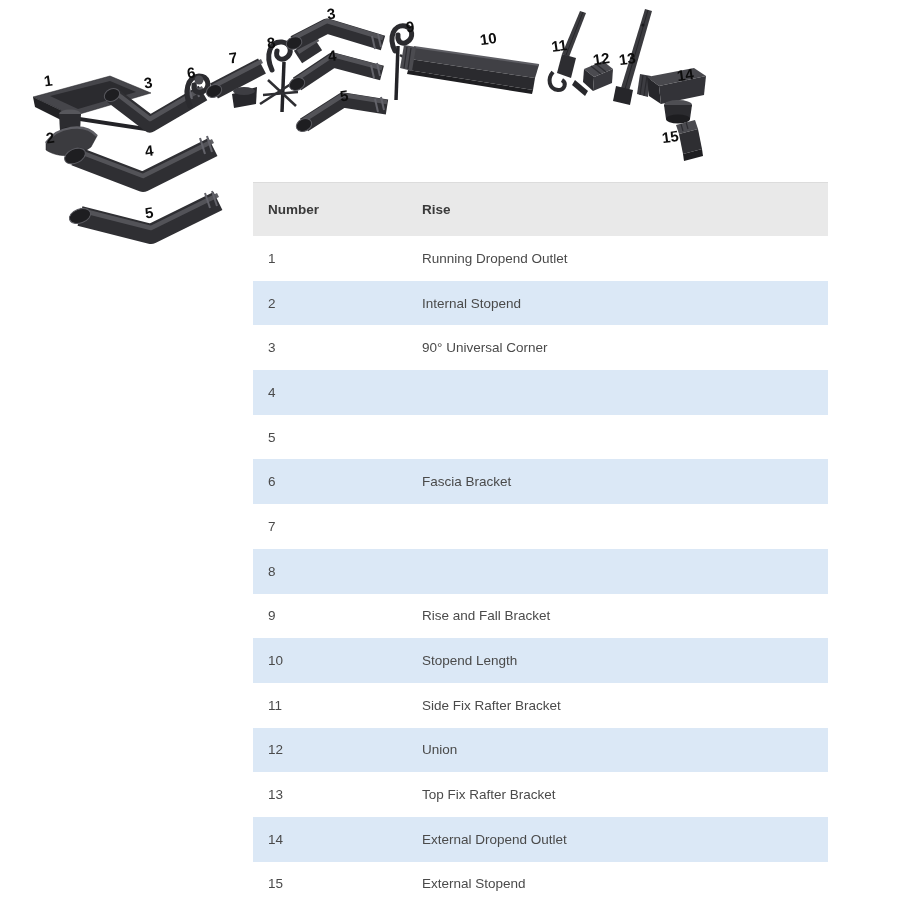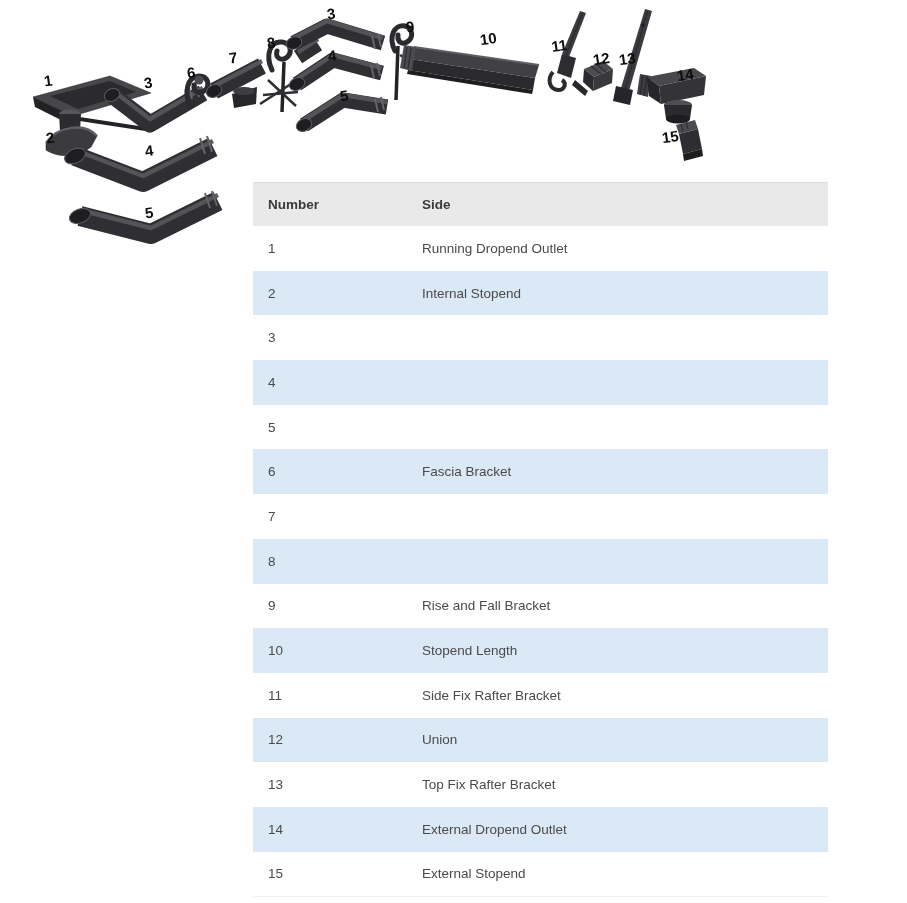--- a/index.html
+++ b/index.html
@@ -19,21 +19,21 @@
   .hook { fill:none; stroke:#2b2b2f; stroke-width:5; stroke-linecap:round; }
   .rod  { stroke:#232327; stroke-width:3.5; }
   .leg  { stroke:#2e2e32; stroke-width:2.5; }
   .open { fill:#1e1e21; stroke:#5a5a60; stroke-width:1; }
   
   .parts-table {
     position:absolute; left:253px; top:182px; width:575px;
     border-top:1px solid #dcdcdc;
   }
   .thead {
-    height:43px; background:#e9e9e9;
+    height:53px; background:#e9e9e9;
     display:flex; align-items:center;
     font-size:13.5px; font-weight:bold; color:#3a3a3a;
   }
   .tbody { border-bottom:1px solid #eef3f9; }
   .trow {
     height:44.7px; display:flex; align-items:center;
     font-size:13.5px; color:#4a4a4a; background:#ffffff;
   }
   .trow:nth-child(even) { background:#dbe8f6; }
   .cell-num  { flex:none; width:154px; padding-left:15px; }
@@ -205,33 +205,34 @@
   <text class="lbl" x="560" y="51" transform="rotate(-8 560 51)">11</text>
   <text class="lbl" x="602" y="64" transform="rotate(-8 602 64)">12</text>
   <text class="lbl" x="628" y="64" transform="rotate(-8 628 64)">13</text>
   <text class="lbl" x="686" y="80" transform="rotate(-8 686 80)">14</text>
   <text class="lbl" x="671" y="142" transform="rotate(-8 671 142)">15</text>
 </svg>
 
 <div class="parts-table">
   <div class="thead">
     <div class="cell-num">Number</div>
-    <div class="cell-item">Side</div>
+    <div class="cell-item">Rise</div>
   </div>
   <div class="tbody">
     <div class="trow">
       <div class="cell-num">1</div>
       <div class="cell-item">Running Dropend Outlet</div>
     </div>
     <div class="trow">
       <div class="cell-num">2</div>
       <div class="cell-item">Internal Stopend</div>
     </div>
     <div class="trow">
       <div class="cell-num">3</div>
+      <div class="cell-item">90° Universal Corner</div>
     </div>
     <div class="trow">
       <div class="cell-num">4</div>
     </div>
     <div class="trow">
       <div class="cell-num">5</div>
     </div>
     <div class="trow">
       <div class="cell-num">6</div>
       <div class="cell-item">Fascia Bracket</div>

